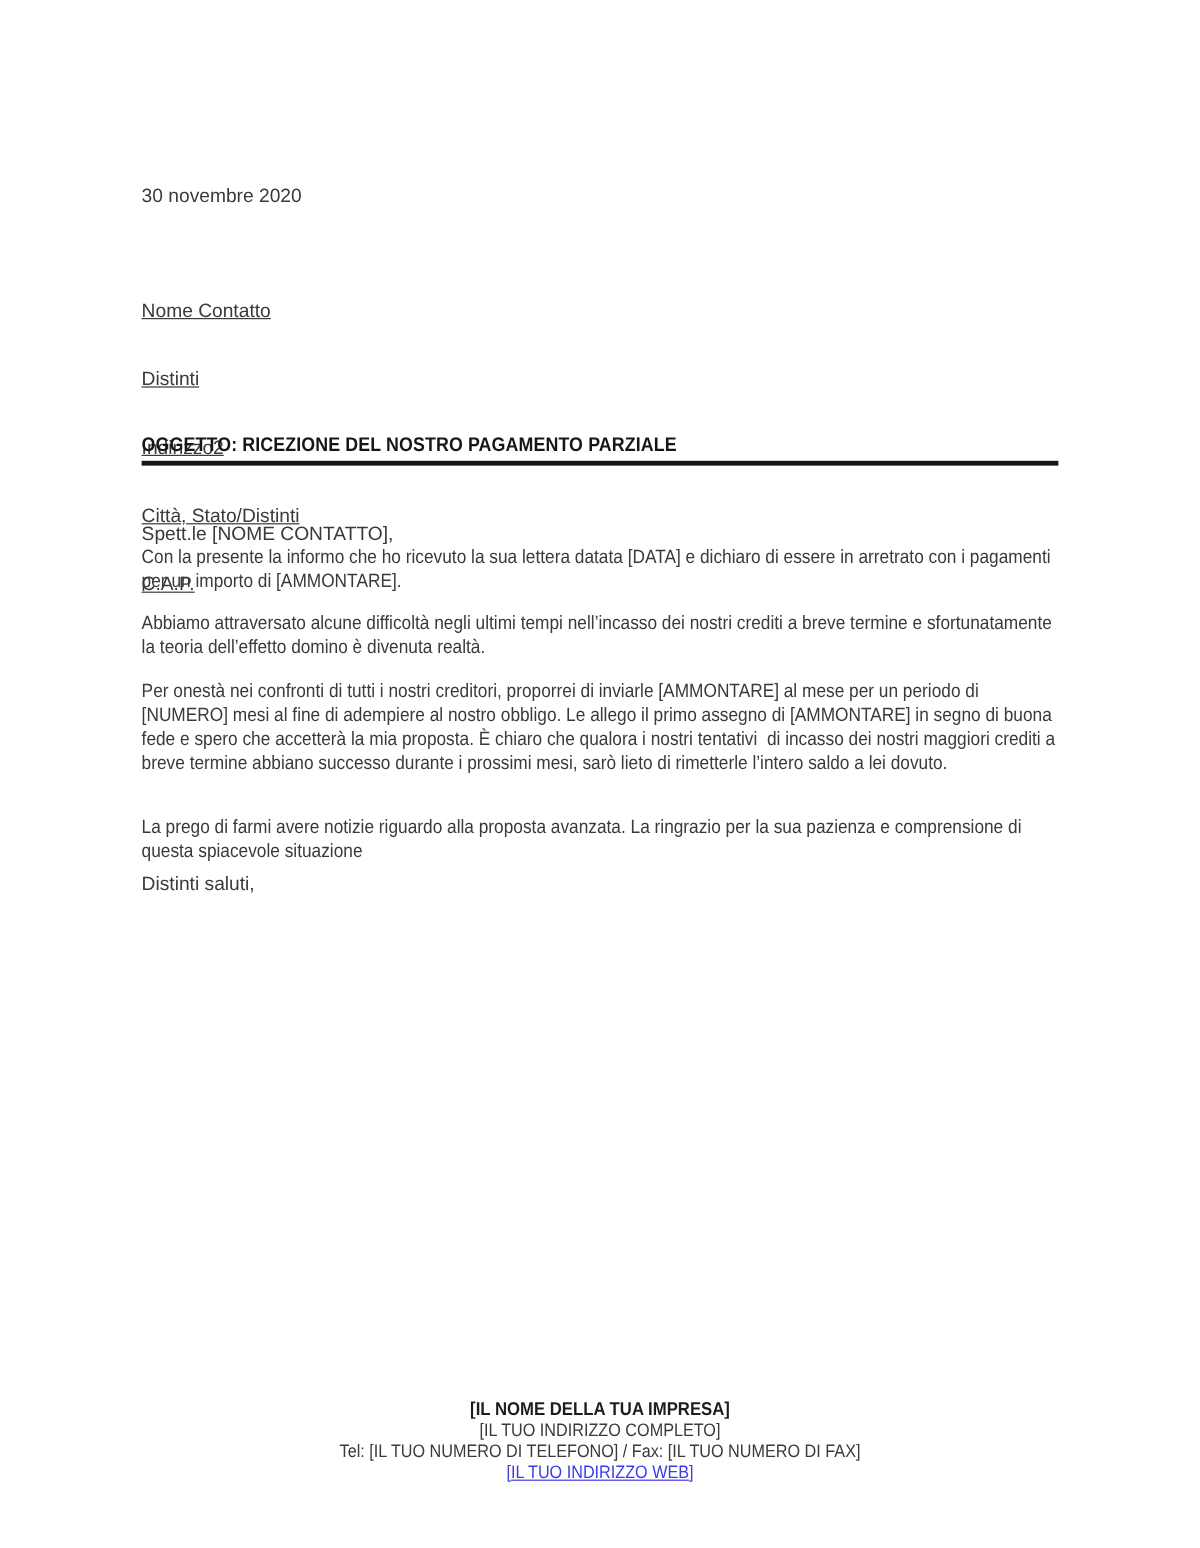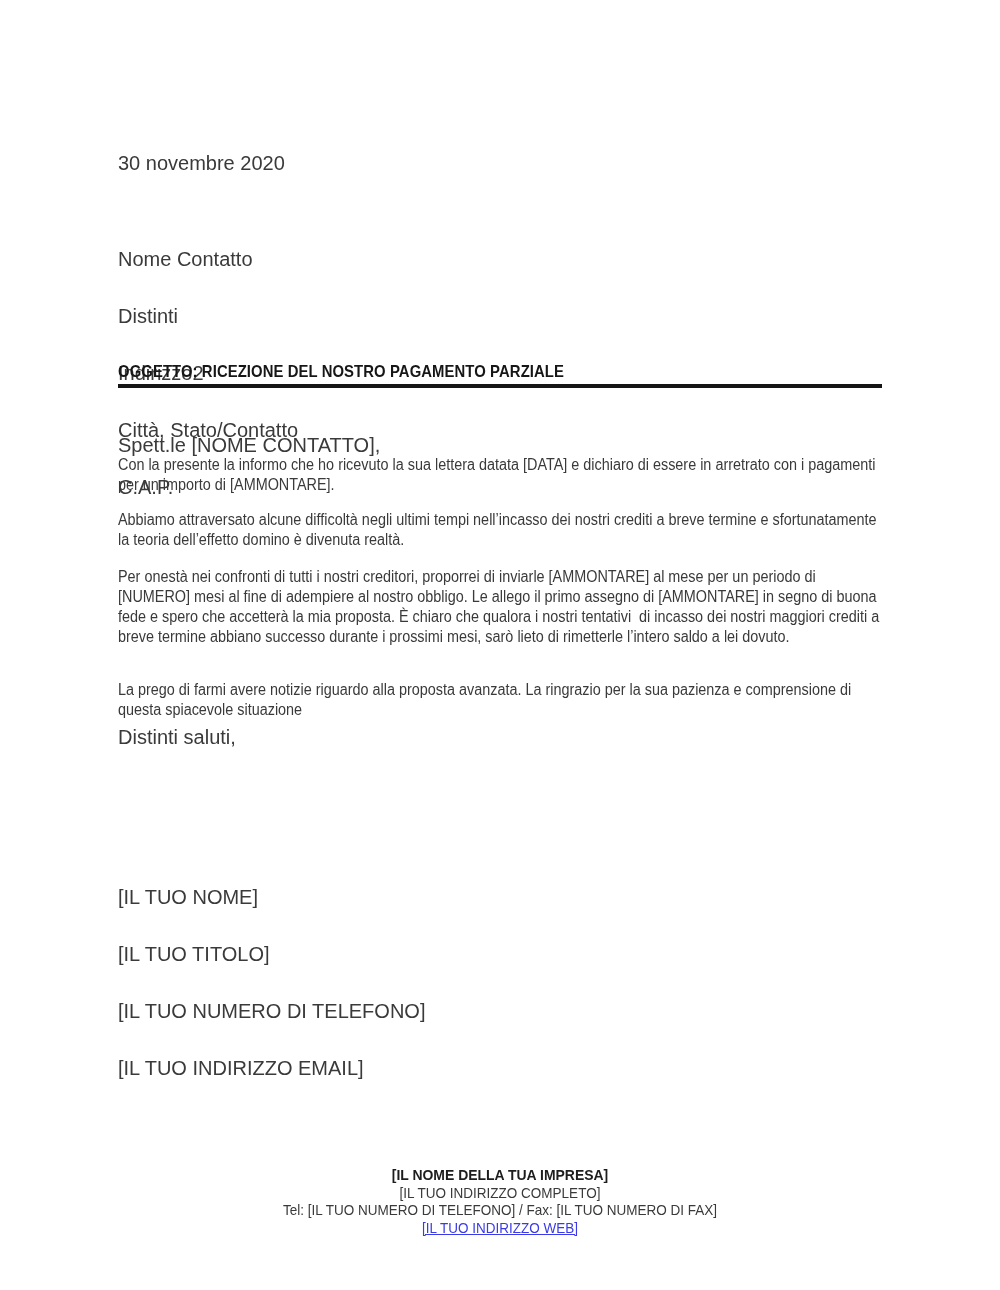--- a/index.html
+++ b/index.html
@@ -13,21 +13,21 @@
     height: 1290px;
     background: #ffffff;
     font-family: "Liberation Sans", sans-serif;
     color: #3a3a3a;
     overflow: hidden;
   }
   .abs { position: absolute; left: 118px; }
 
   
   .regular {
-    font-size: 20px;
+    font-size: 16px;
     line-height: 19px;
     color: #3a3a3a;
     white-space: pre-wrap;
   }
 
   
   .condensed {
     width: 850px;
     transform: scaleX(0.9);
     transform-origin: left top;
@@ -47,21 +47,21 @@
 
   .rule {
     position: absolute;
     left: 118px;
     top: 384px;
     width: 764px;
     height: 3.5px;
     background: #151515;
   }
 
-  .address-line, .signature-line { display: block; }
+  .address-line, .signature-line { display: block; text-decoration: underline; }
 
   .footer {
     position: absolute;
     left: 0;
     top: 1166px;
     width: 1000px;
     text-align: center;
     transform: scaleX(0.9);
     transform-origin: center top;
     font-size: 15px;
@@ -84,46 +84,40 @@
 <body>
 
 <div class="page">
 
   <p class="abs regular" style="top:154px">30 novembre 2020</p>
 
   <div class="abs regular" style="top:212px">
     <span class="address-line">Nome Contatto</span>
     <span class="address-line">Distinti</span>
     <span class="address-line">Indirizzo2</span>
-    <span class="address-line">Città, Stato/Contatto</span>
+    <span class="address-line">Città, Stato/Distinti</span>
     <span class="address-line">C.A.P.</span>
   </div>
 
   <p class="abs condensed subject" style="top:362px">OGGETTO: RICEZIONE DEL NOSTRO PAGAMENTO PARZIALE</p>
 
   <div class="rule"></div>
 
   <p class="abs regular" style="top:436px">Spett.le [NOME CONTATTO],</p>
 
   <p class="abs condensed" style="top:455px">Con la presente la informo che ho ricevuto la sua lettera datata [DATA] e dichiaro di essere in arretrato con i pagamenti per un importo di [AMMONTARE].</p>
 
   <p class="abs condensed" style="top:510px">Abbiamo attraversato alcune difficoltà negli ultimi tempi nell’incasso dei nostri crediti a breve termine e sfortunatamente la teoria dell’effetto domino è divenuta realtà.</p>
 
   <p class="abs condensed" style="top:567px">Per onestà nei confronti di tutti i nostri creditori, proporrei di inviarle [AMMONTARE] al mese per un periodo di [NUMERO] mesi al fine di adempiere al nostro obbligo. Le allego il primo assegno di [AMMONTARE] in segno di buona fede e spero che accetterà la mia proposta. È chiaro che qualora i nostri tentativi  di incasso dei nostri maggiori crediti a breve termine abbiano successo durante i prossimi mesi, sarò lieto di rimetterle l’intero saldo a lei dovuto.</p>
 
   <p class="abs condensed" style="top:680px">La prego di farmi avere notizie riguardo alla proposta avanzata. La ringrazio per la sua pazienza e comprensione di questa spiacevole situazione</p>
 
   <p class="abs regular" style="top:728px">Distinti saluti,</p>
 
-  <div class="abs regular" style="top:850px">
-    <span class="signature-line">[IL TUO NOME]</span>
-    <span class="signature-line">[IL TUO TITOLO]</span>
-    <span class="signature-line">[IL TUO NUMERO DI TELEFONO]</span>
-    <span class="signature-line">[IL TUO INDIRIZZO EMAIL]</span>
-  </div>
 
   <div class="footer">
     <div class="company">[IL NOME DELLA TUA IMPRESA]</div>
     <div>[IL TUO INDIRIZZO COMPLETO]</div>
     <div>Tel: [IL TUO NUMERO DI TELEFONO] / Fax: [IL TUO NUMERO DI FAX]</div>
     <div><a href="#">[IL TUO INDIRIZZO WEB]</a></div>
   </div>
 
 </div>
 

